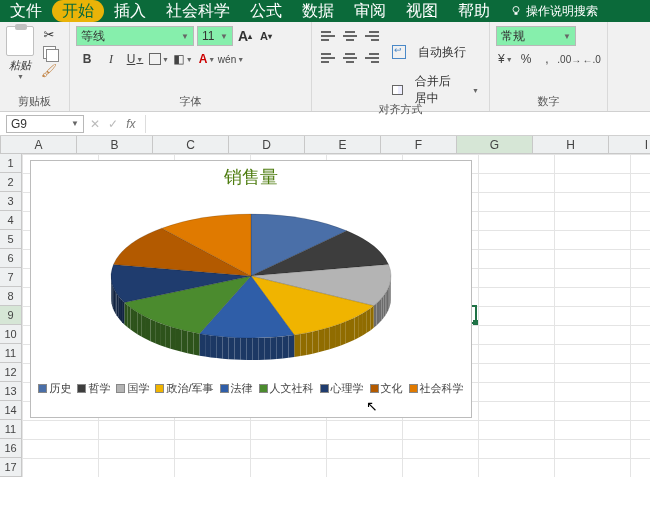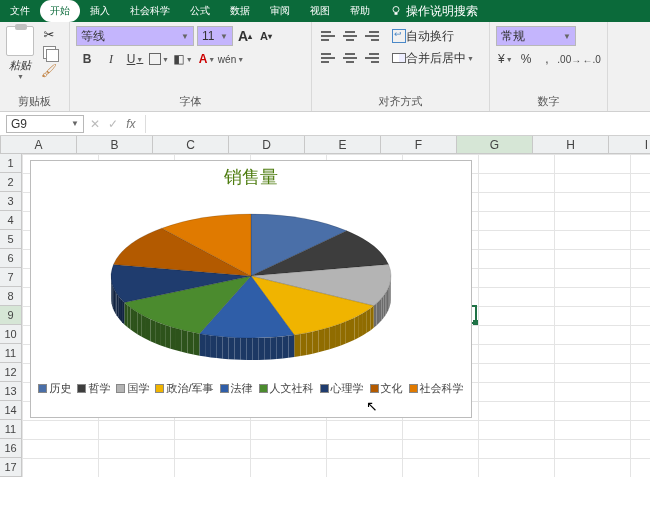--- a/index.html
+++ b/index.html
@@ -1,60 +1,60 @@
 <!DOCTYPE html>
 <html><head>
 <meta charset="utf-8">
 <style>
   * { box-sizing: border-box; margin: 0; padding: 0; font-family: "Microsoft YaHei", sans-serif; }
   body { width: 650px; height: 511px; background: #fff; overflow: hidden; font-size: 12px; color: #333; }
   
   .titlebar { height: 22px; background: #0b6a3a; display: flex; align-items: stretch; }
-  .tab { padding: 0 10px; font-size: 10px; color: #fff; display: flex; align-items: center; cursor: pointer; }
-  .tab.home { background: #ffffff; color: #0b6a3a; border-radius: 11px; }
+  .tab { padding: 0 10px; font-size: 16px; color: #fff; display: flex; align-items: center; cursor: pointer; }
+  .tab.home { background: #eab308; color: #0b6a3a; border-radius: 11px; }
   .tell-me { display: flex; align-items: center; gap: 4px; padding: 0 10px; color: #fff; font-size: 12px; }
   .bulb { width: 12px; height: 12px; }
   
   .ribbon { height: 90px; background: #f1f1f1; border-bottom: 1px solid #d0d0d0; display: flex; }
   .group { border-right: 1px solid #d9d9d9; padding: 4px 6px 2px 6px; display: flex; flex-direction: column; justify-content: space-between; }
   .group-label { text-align: center; font-size: 11px; color: #555; padding-top: 2px; }
   .group-body { flex: 1; display: flex; align-items: flex-start; gap: 4px; }
   
   .clip-main { display: flex; flex-direction: column; align-items: center; gap: 0; font-style: italic; }
   .clip-icon { width: 28px; height: 30px; background: #fff; border: 1px solid #c0c0c0; border-radius: 2px; position: relative; }
   .clip-icon::before { content: ""; position: absolute; top: -3px; left: 8px; width: 12px; height: 6px; background: #c0c0c0; border-radius: 2px; }
   .clip-side { display: flex; flex-direction: column; gap: 2px; padding-left: 2px; }
   .mini-btn { width: 18px; height: 16px; display: flex; align-items: center; justify-content: center; cursor: pointer; }
   .scissors { font-size: 13px; color: #333; }
   .copy-icon { width: 13px; height: 13px; border: 1px solid #888; background: #fff; position: relative; }
   .copy-icon::after { content: ""; position: absolute; left: 2px; top: 2px; width: 11px; height: 11px; border: 1px solid #888; background: #fff; }
   .brush { font-size: 13px; color: #c08040; }
   
   .font-row { display: flex; gap: 3px; align-items: center; margin-bottom: 3px; }
-  .combo { background: #c4b5fd; border: 1px solid #b8b8b8; height: 20px; display: flex; align-items: center; padding: 0 4px; font-size: 12px; }
+  .combo { background: #86efac; border: 1px solid #b8b8b8; height: 20px; display: flex; align-items: center; padding: 0 4px; font-size: 12px; }
   .combo .dd { margin-left: auto; font-size: 8px; color: #666; padding-left: 4px; }
   .font-name { width: 118px; }
   .font-size { width: 36px; }
   .aa-btn { width: 18px; height: 20px; display: flex; align-items: center; justify-content: center; font-weight: bold; cursor: pointer; }
   .btn-row { display: flex; gap: 2px; }
   .rb { width: 22px; height: 20px; display: flex; align-items: center; justify-content: center; cursor: pointer; font-size: 12px; color: #444; }
   .rb.bold { font-weight: bold; }
   .rb.italic { font-style: italic; font-family: serif; }
   .rb.under { text-decoration: underline; }
   .dd-tri { font-size: 7px; color: #666; margin-left: 1px; }
   
   .align-body { display: flex; gap: 6px; }
   .align-grid { display: grid; grid-template-columns: repeat(3, 20px); grid-template-rows: repeat(2, 20px); gap: 2px; }
   .albtn { width: 20px; height: 20px; display: flex; flex-direction: column; justify-content: center; gap: 2px; padding: 3px; cursor: pointer; }
   .albtn span { height: 2px; background: #666; }
   .al-l span:nth-child(1){width:70%}.al-l span:nth-child(2){width:100%}.al-l span:nth-child(3){width:60%}
   .al-c span{margin:0 auto}.al-c span:nth-child(1){width:70%}.al-c span:nth-child(2){width:100%}.al-c span:nth-child(3){width:60%}
   .al-r span{margin-left:auto}.al-r span:nth-child(1){width:70%}.al-r span:nth-child(2){width:100%}.al-r span:nth-child(3){width:60%}
   .align-right-col { display: flex; flex-direction: column; gap: 2px; }
-  .wide-btn { height: 20px; display: flex; align-items: center; gap: 0; padding: 0 4px; cursor: pointer; font-size: 12px; color: #333; }
+  .wide-btn { height: 20px; display: flex; align-items: center; gap: 12px; padding: 0 4px; cursor: pointer; font-size: 12px; color: #333; margin-top: 16px; }
   .wrap-icon { width: 14px; height: 14px; border: 1px solid #4a88c7; position: relative; }
   .wrap-icon::after { content: "↩"; position: absolute; font-size: 9px; color: #4a88c7; left: 1px; top: -1px; }
   .merge-icon { width: 14px; height: 10px; border: 1px solid #666; background: linear-gradient(90deg,#fff 50%,#eef 50%); }
   
   .num-body { display: flex; flex-direction: column; gap: 3px; }
   .num-combo { width: 80px; }
   .num-row { display: flex; gap: 2px; }
   
   .fbar { height: 24px; background: #fff; border-bottom: 1px solid #d0d0d0; display: flex; align-items: center; gap: 6px; padding: 0 6px; }
   .namebox { width: 78px; height: 18px; border: 1px solid #b8b8b8; background: #fff; padding: 0 4px; font-size: 12px; display: flex; align-items: center; }

